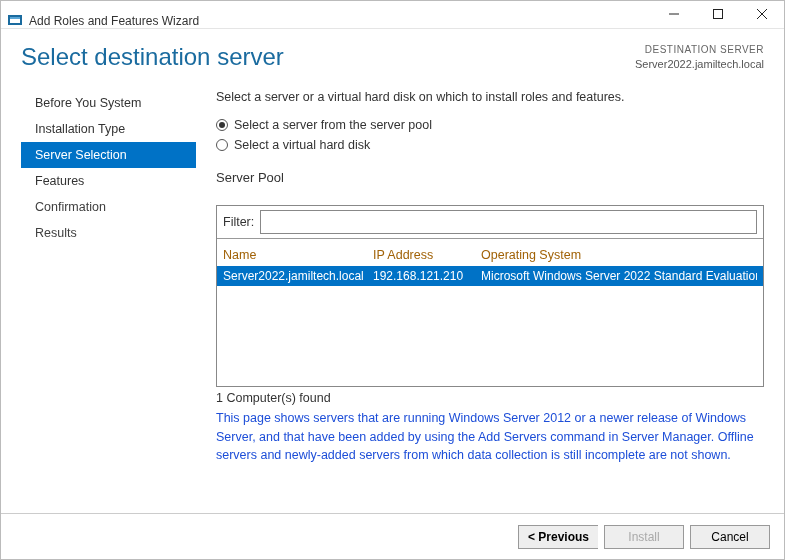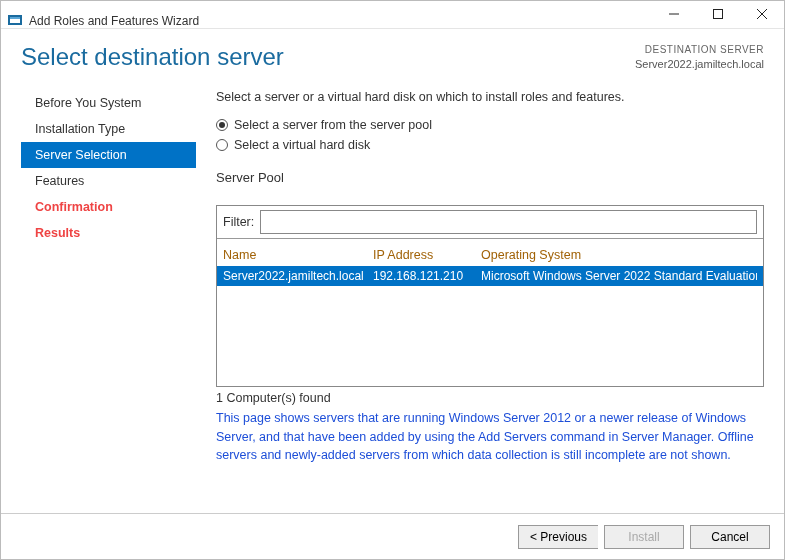--- a/index.html
+++ b/index.html
@@ -19,21 +19,21 @@
   .page-title { font-size: 24px; font-weight: 300; color: #1a6b9f; }
   .dest-label { text-align: right; font-size: 11px; color: #555; line-height: 1.4; }
   .dest-label .cap { font-size: 10px; letter-spacing: 0.5px; color: #666; }
 
   .body-row { flex: 1; display: flex; overflow: hidden; }
 
   
   .sidebar { width: 175px; flex-shrink: 0; }
   .step { height: 26px; display: flex; align-items: center; padding-left: 14px; font-size: 12.5px; color: #333; cursor: pointer; }
   .step.active { background: #0072c6; color: #fff; }
-  .step.disabled { color: #ef4444; cursor: default; font-weight: bold; }
+  .step.disabled { color: #404040; cursor: default; }
 
   
   .main { flex: 1; padding-left: 20px; font-size: 12.5px; color: #333; display: flex; flex-direction: column; overflow: hidden; }
   .instruction { margin-bottom: 14px; }
   .radio-row { display: flex; align-items: center; margin-bottom: 6px; gap: 6px; }
   .radio { width: 12px; height: 12px; border: 1px solid #555; border-radius: 50%; display: flex; align-items: center; justify-content: center; }
   .radio.checked::after { content: ""; width: 6px; height: 6px; background: #333; border-radius: 50%; }
 
   .pool-label { margin-top: 12px; margin-bottom: 20px; font-size: 13px; color: #333; }
   .pool-box { border: 1px solid #888; display: flex; flex-direction: column; }
@@ -53,21 +53,21 @@
   .td-os { flex: 1; overflow: hidden; white-space: nowrap; }
 
   .found { margin-top: 4px; font-size: 12.5px; }
   .desc { margin-top: 4px; font-size: 12.5px; color: #1d4ed8; line-height: 1.45; }
 
   
   .footer { border-top: 1px solid #ccc; height: 46px; display: flex; align-items: center; justify-content: flex-end; padding: 0 14px; gap: 6px; }
   .btn { min-width: 80px; height: 24px; border: 1px solid #999; background: #eee; font-size: 12px; display: flex; align-items: center; justify-content: center; cursor: pointer; }
   .btn.primary { border: 2px solid #0072c6; background: #fff; }
   .btn.disabled { color: #aaa; cursor: default; }
-  .btn-pair { display: flex; }
+  .btn-pair { display: flex; font-weight: bold; }
   .btn-pair .btn:first-child { border-right: none; }
 </style>
 </head>
 <body>
 
 <div class="titlebar">
   <span class="app-icon">
     <svg viewBox="0 0 16 16">
         <rect x="1" y="3" width="14" height="10" fill="#1a6b9f"></rect>
         <rect x="3" y="5" width="10" height="6" fill="#fff"></rect>

